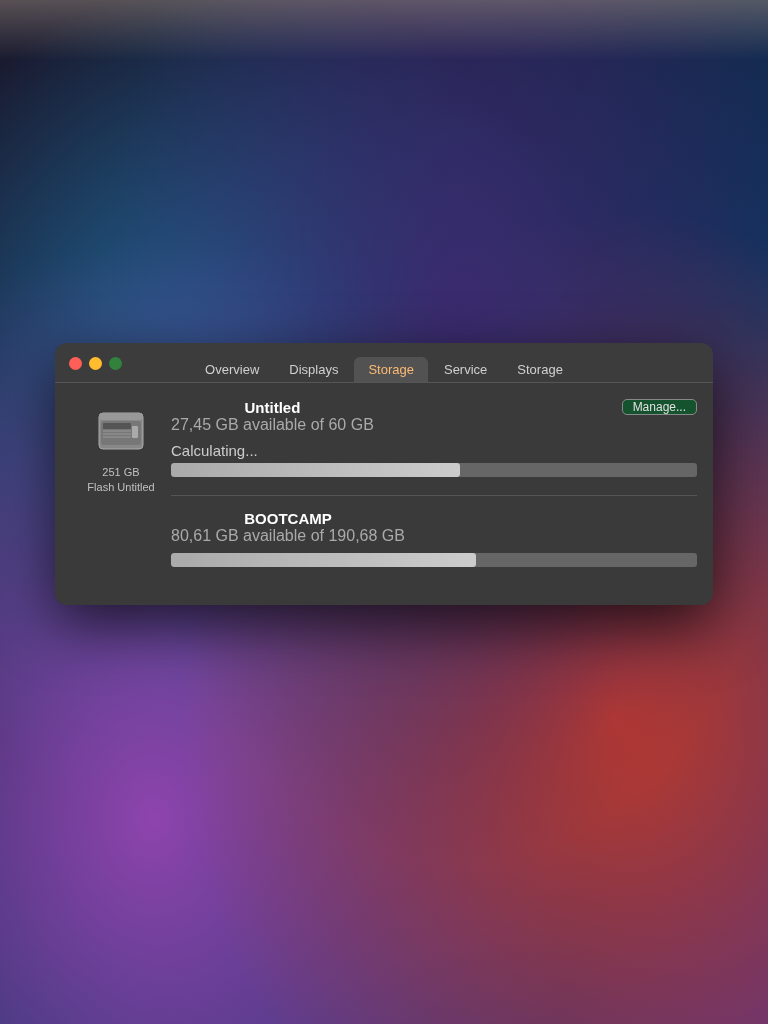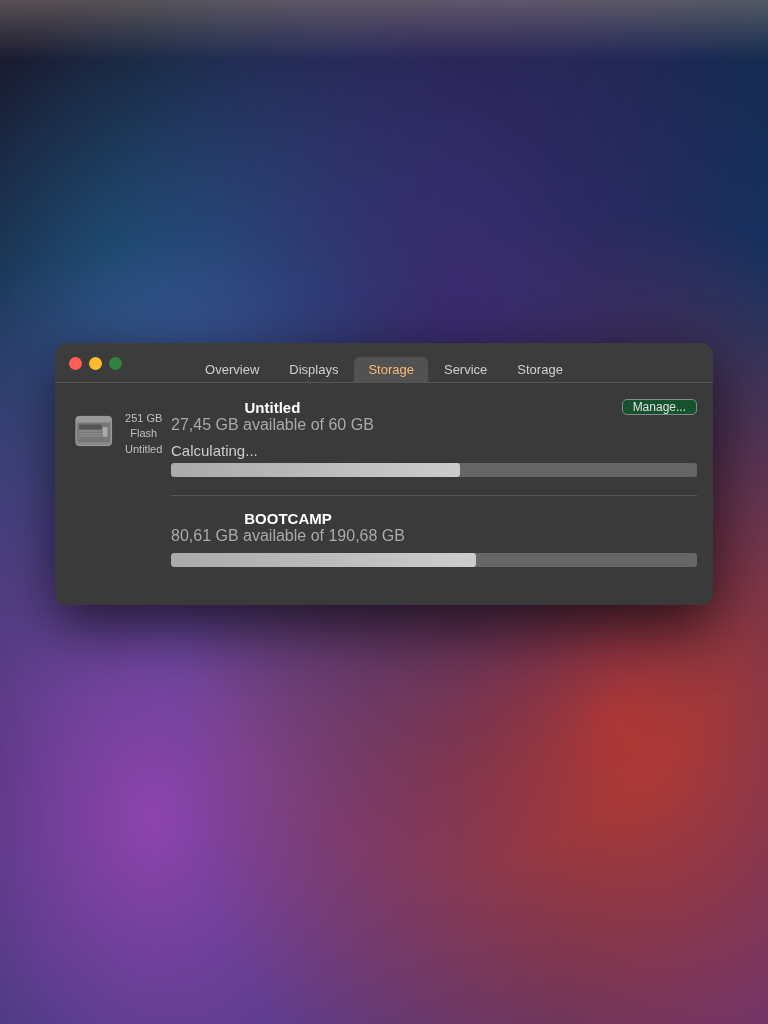--- a/index.html
+++ b/index.html
@@ -111,21 +111,21 @@
     }
 
     .drive-section {
       display: flex;
       align-items: flex-start;
       gap: 0;
     }
 
     .drive-icon-area {
       display: flex;
-      flex-direction: row;
+      flex-direction: column;
       align-items: center;
       width: 100px;
       flex-shrink: 0;
       padding-top: 4px;
     }
 
     .drive-icon {
       width: 56px;
       height: 56px;
       position: relative;

